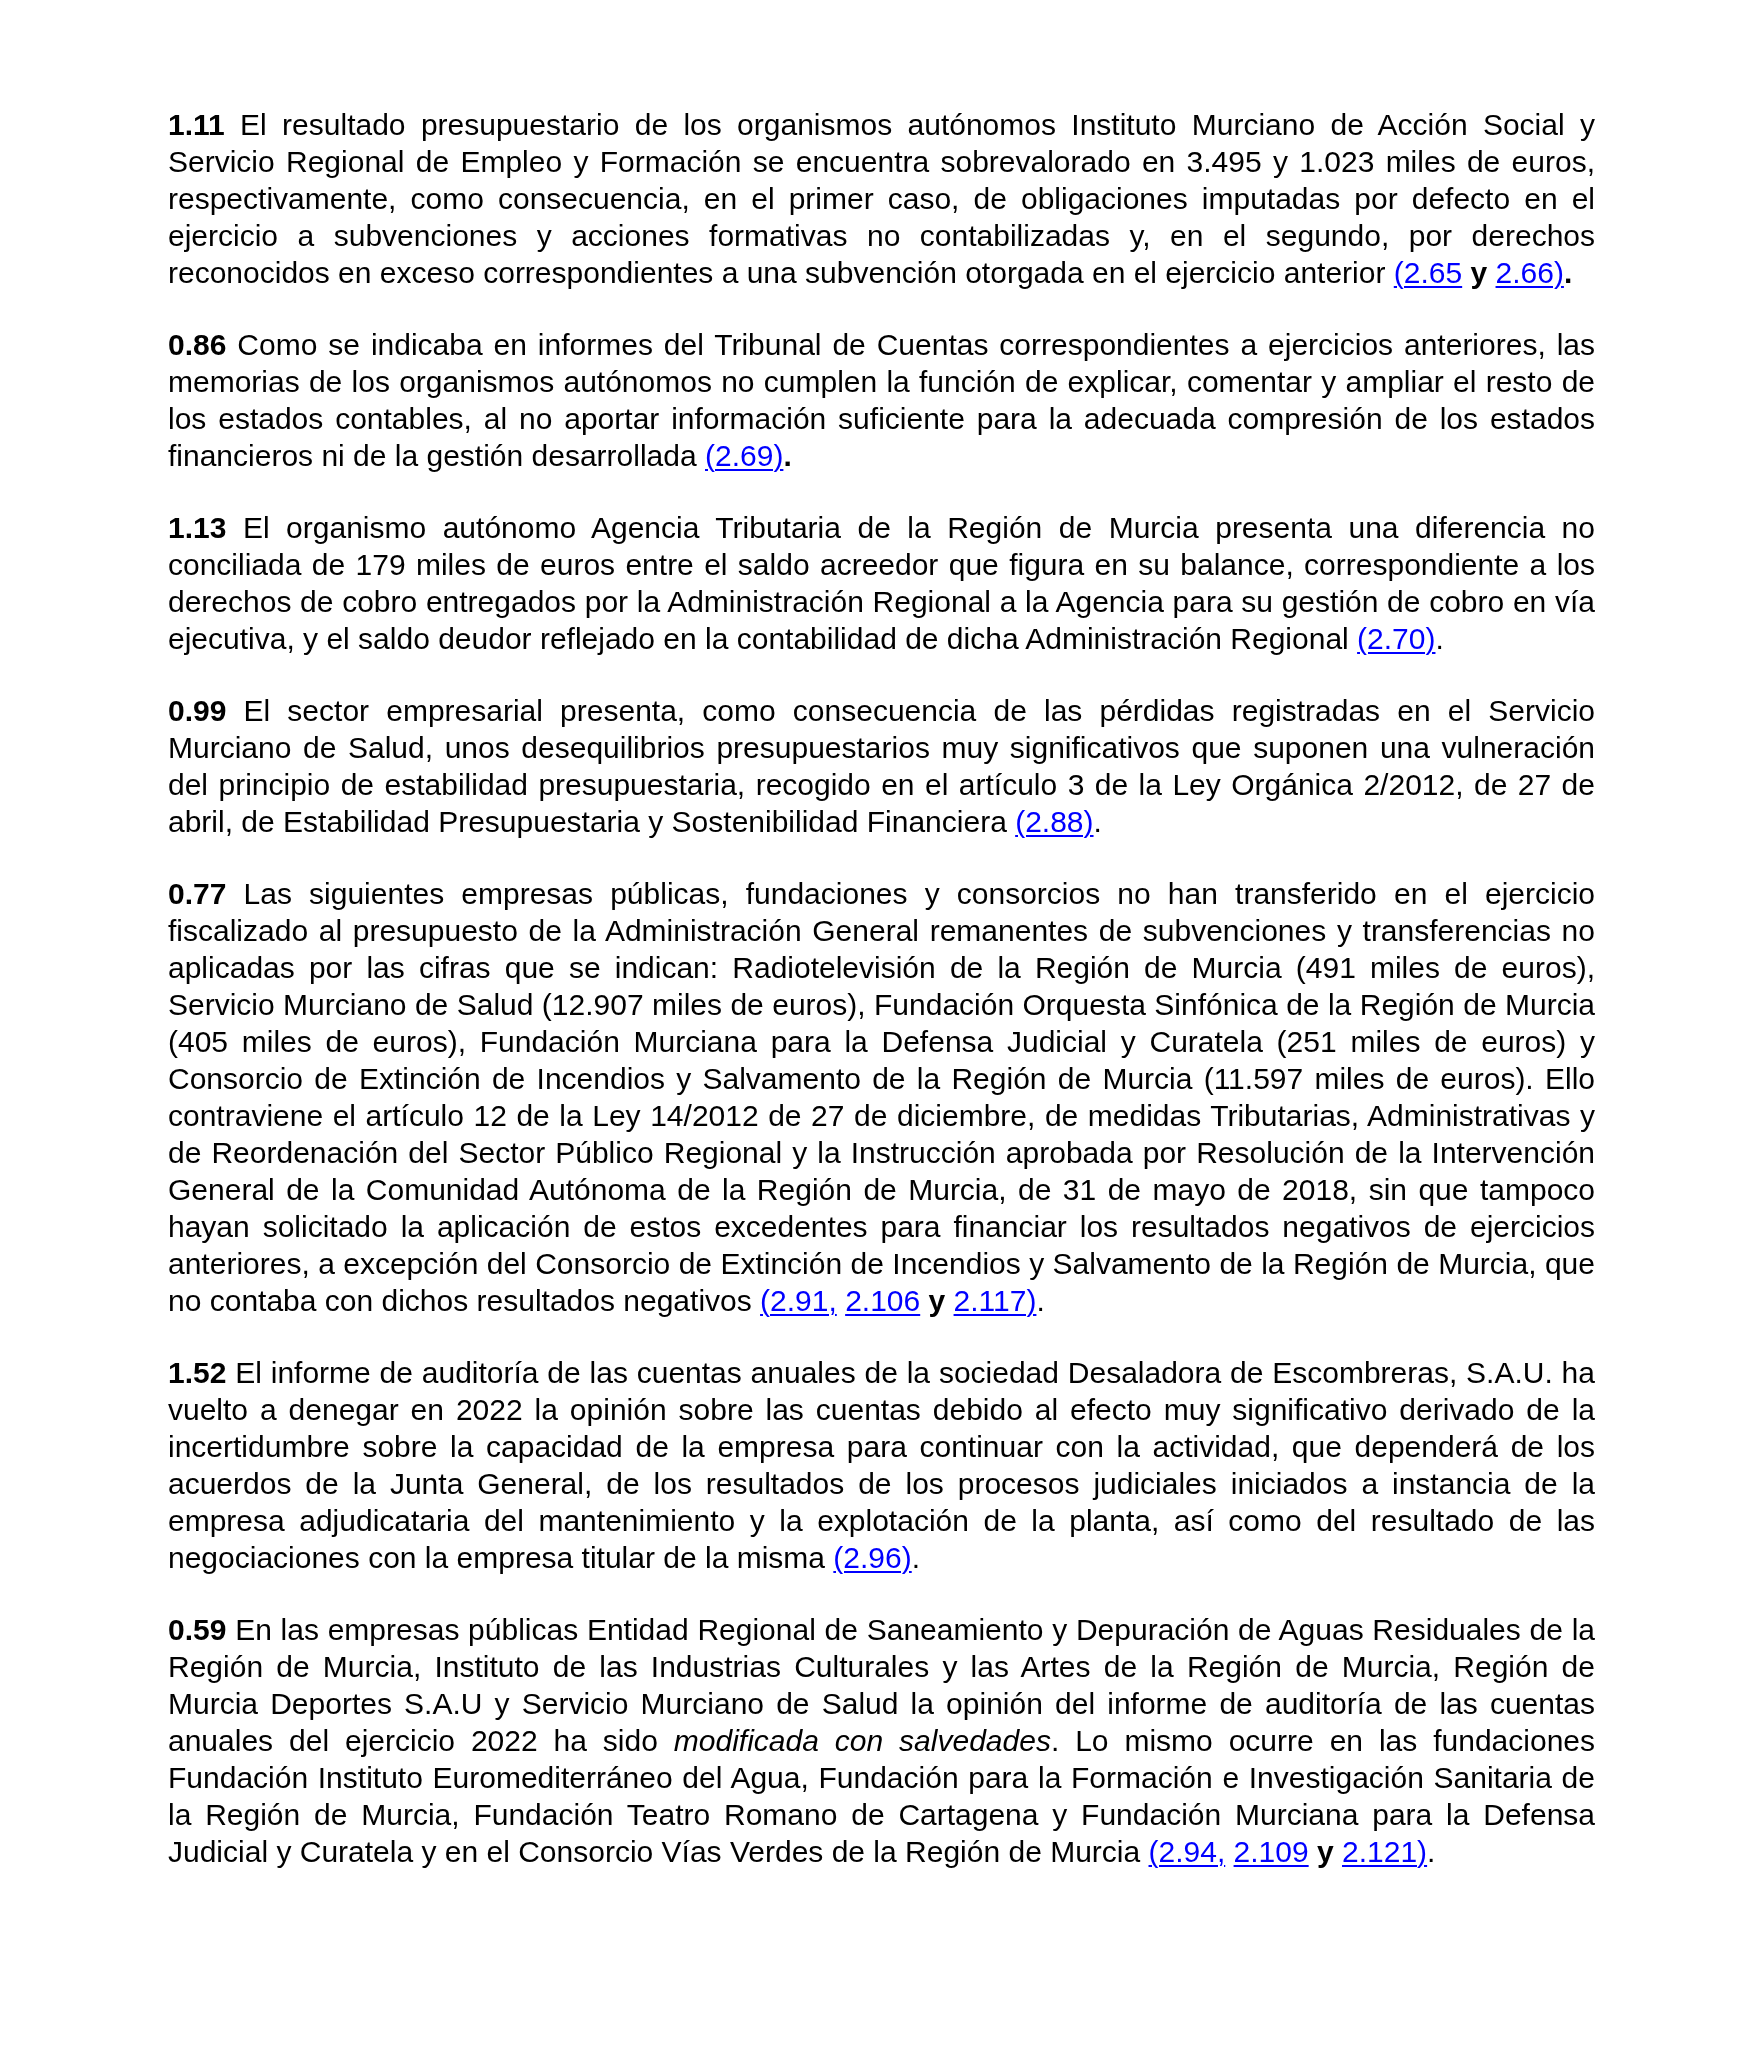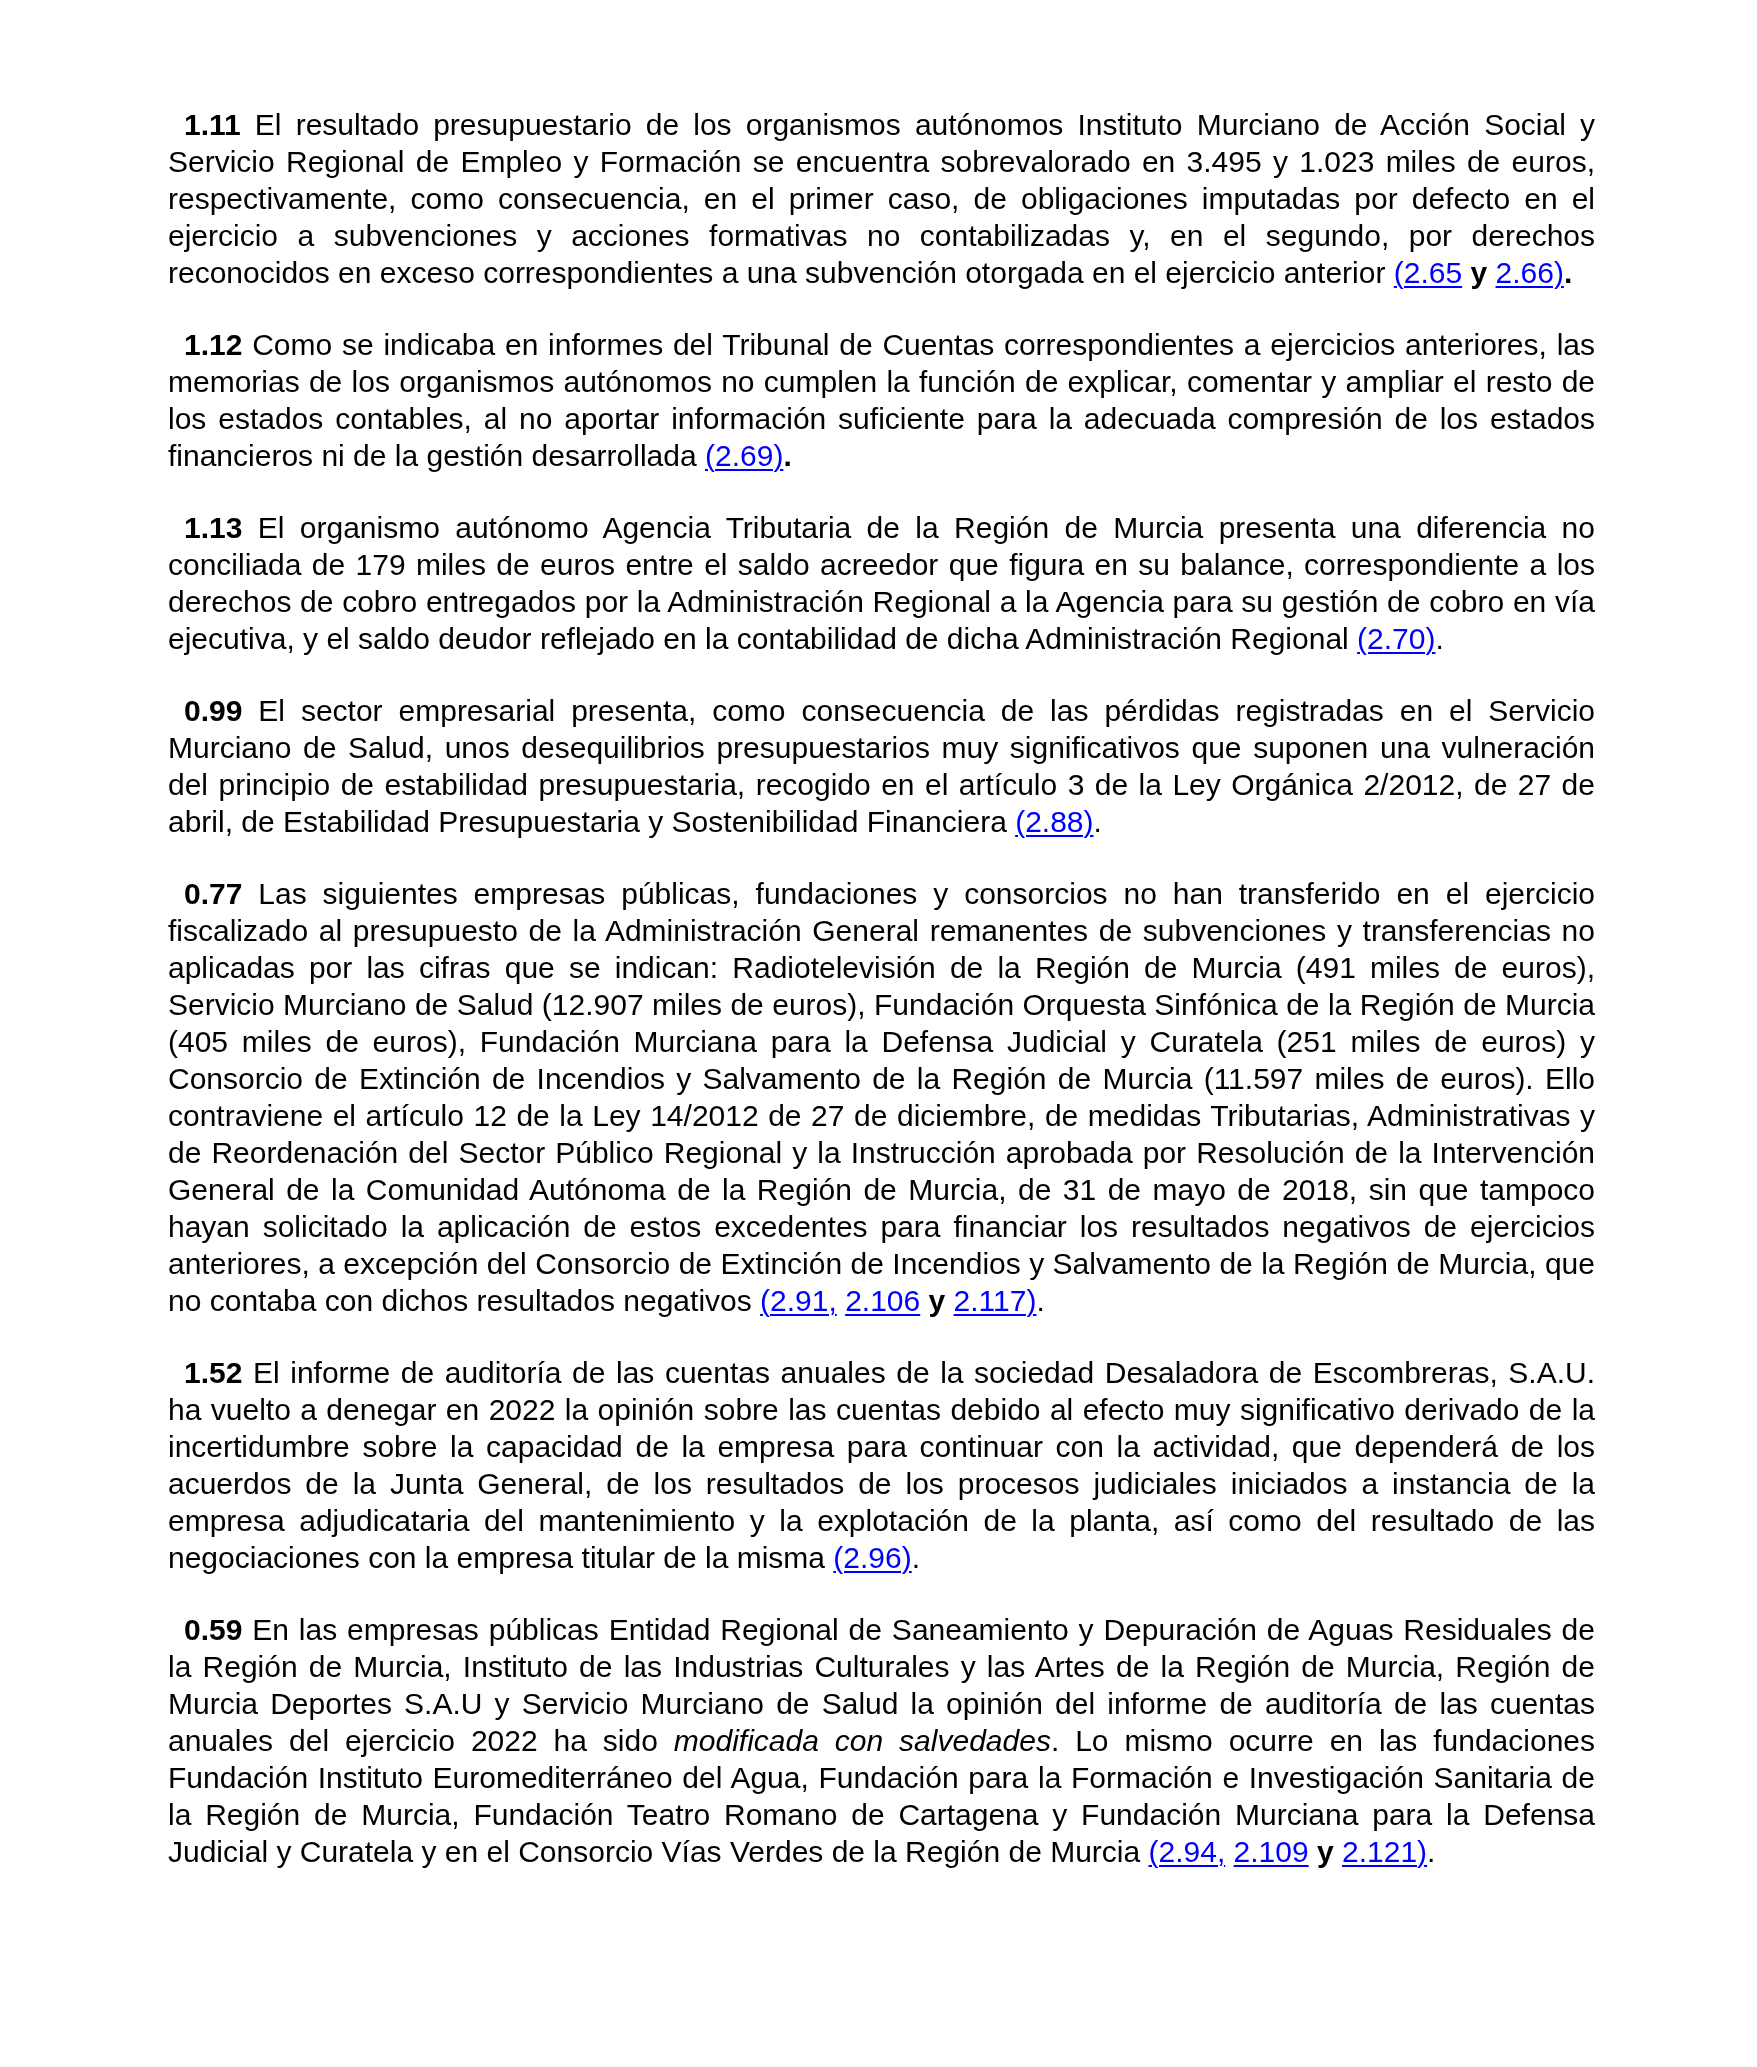--- a/index.html
+++ b/index.html
@@ -10,40 +10,40 @@
   }
   .page {
     position: absolute; left: 168px; top: 106px; width: 1427px;
   }
   .para {
     font-size: 30px;
     line-height: 37px;
     text-align: justify;
     margin: 0 0 35px 0;
   }
-  .num { font-weight: bold; margin-left: 16px; }
+  .num { font-weight: bold; }
   .ref {
     color: #0000ff; font-weight: normal; text-decoration: underline;
     text-decoration-thickness: 1.7px; text-underline-offset: 2.5px; cursor: pointer;
   }
   .refsep { font-weight: bold; }
   em { font-style: italic; }
 </style>
 </head>
 <body>
 
 <div class="page">
 
   <p class="para">
     <span class="num">1.11</span>
     <span>El resultado presupuestario de los organismos autónomos Instituto Murciano de Acción Social y Servicio Regional de Empleo y Formación se encuentra sobrevalorado en 3.495 y 1.023 miles de euros, respectivamente, como consecuencia, en el primer caso, de obligaciones imputadas por defecto en el ejercicio a subvenciones y acciones formativas no contabilizadas y, en el segundo, por derechos reconocidos en exceso correspondientes a una subvención otorgada en el ejercicio anterior </span><a class="ref">(2.65</a><span class="refsep"> y </span><a class="ref">2.66)</a><span class="refsep">.</span>
   </p>
 
   <p class="para">
-    <span class="num">1.12</span>
+    <span class="num">0.86</span>
     <span>Como se indicaba en informes del Tribunal de Cuentas correspondientes a ejercicios anteriores, las memorias de los organismos autónomos no cumplen la función de explicar, comentar y ampliar el resto de los estados contables, al no aportar información suficiente para la adecuada compresión de los estados financieros ni de la gestión desarrollada </span><a class="ref">(2.69)</a><span class="refsep">.</span>
   </p>
 
   <p class="para">
     <span class="num">1.13</span>
     <span>El organismo autónomo Agencia Tributaria de la Región de Murcia presenta una diferencia no conciliada de 179 miles de euros entre el saldo acreedor que figura en su balance, correspondiente a los derechos de cobro entregados por la Administración Regional a la Agencia para su gestión de cobro en vía ejecutiva, y el saldo deudor reflejado en la contabilidad de dicha Administración Regional </span><a class="ref">(2.70)</a><span>.</span>
   </p>
 
   <p class="para">
     <span class="num">0.99</span>

